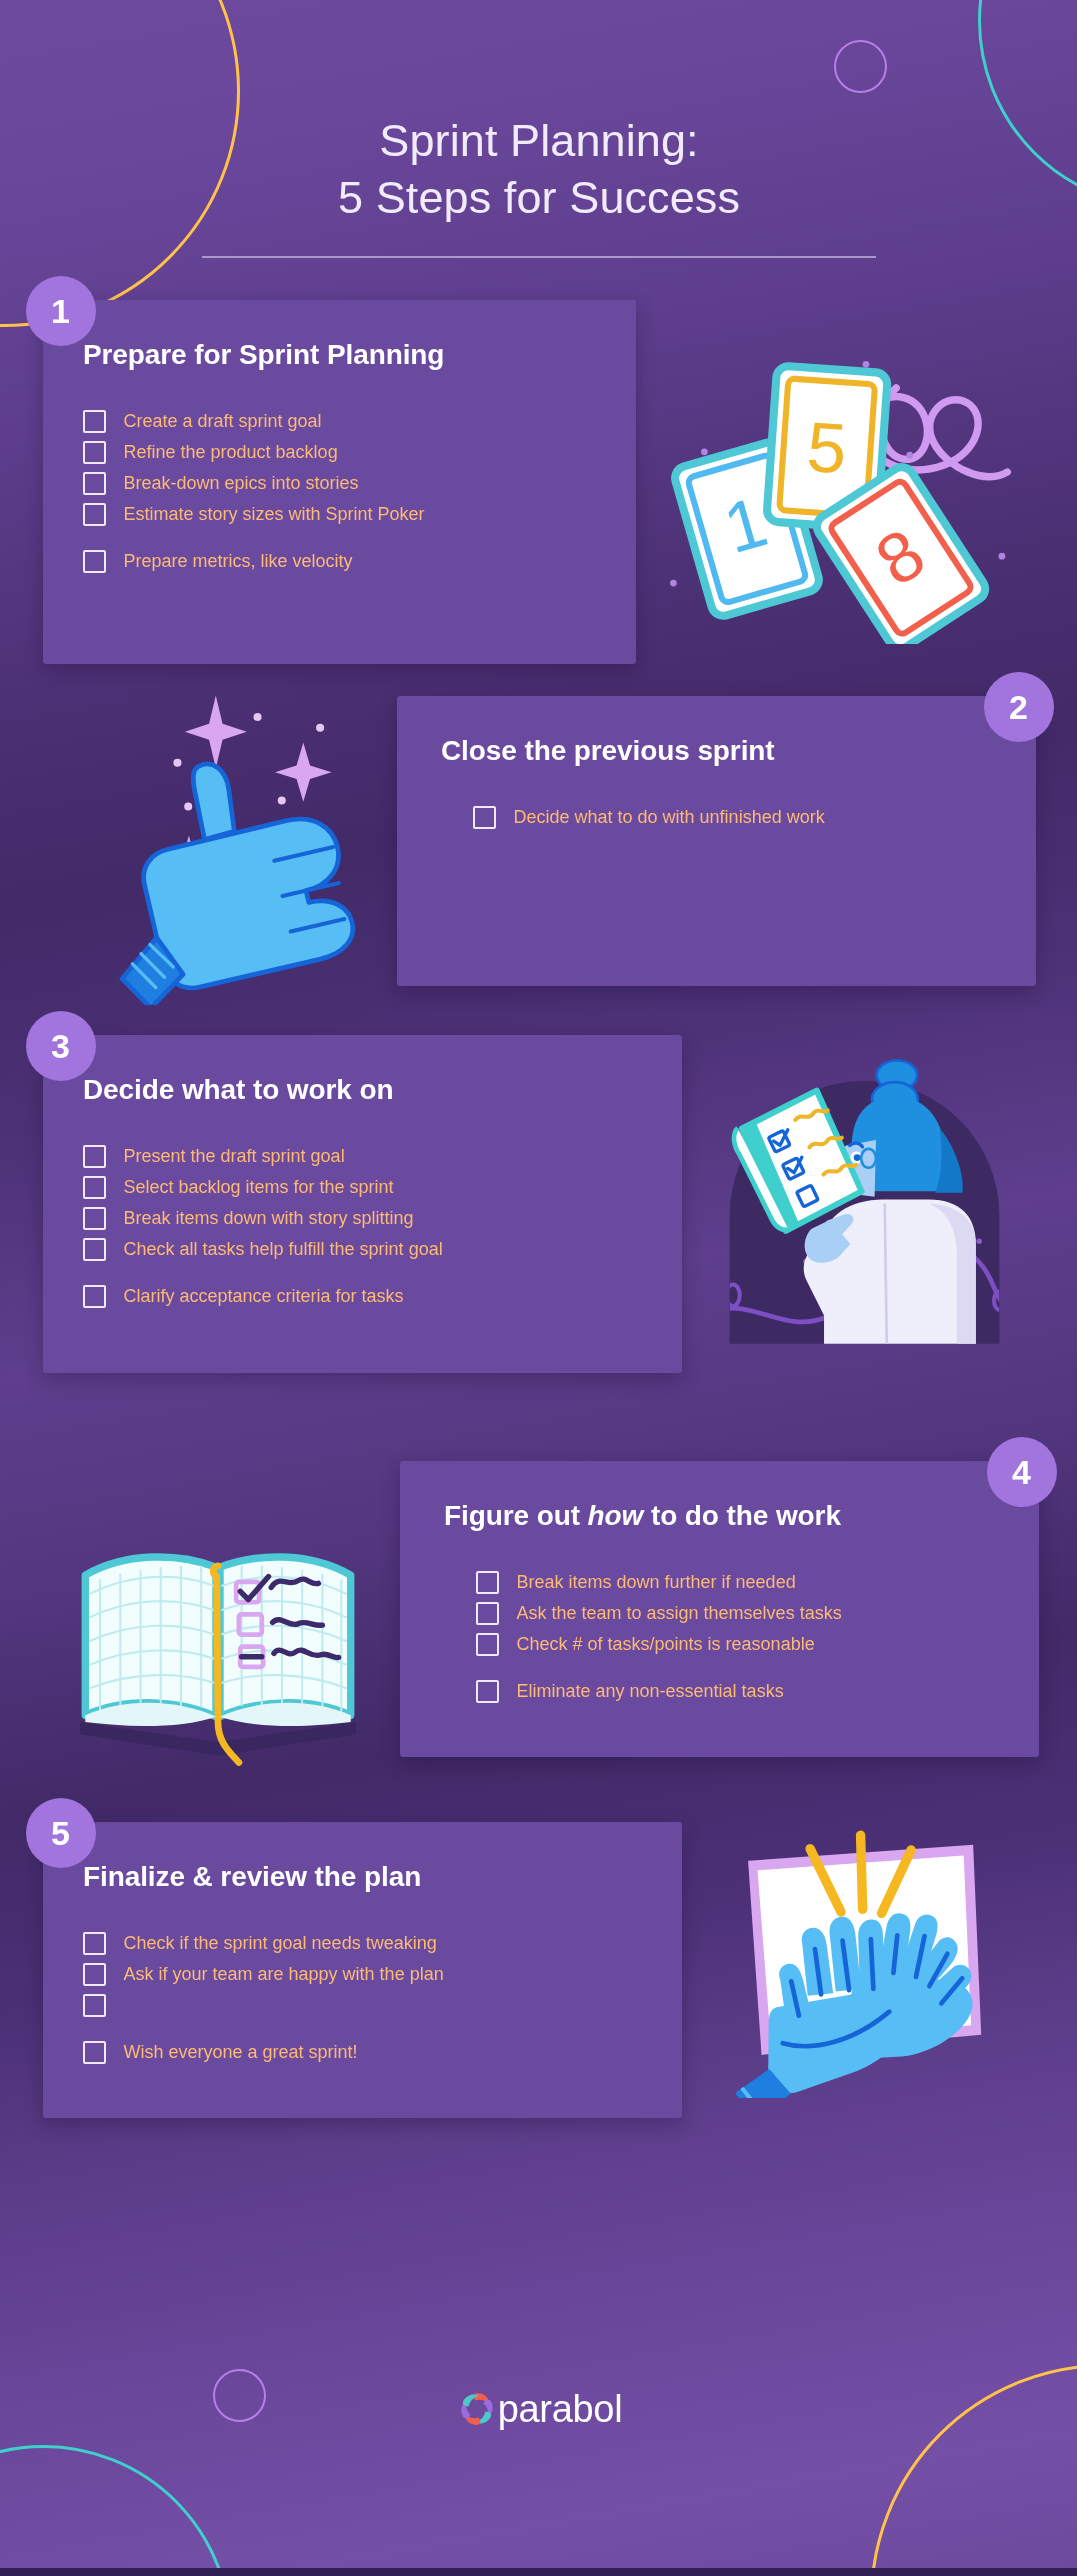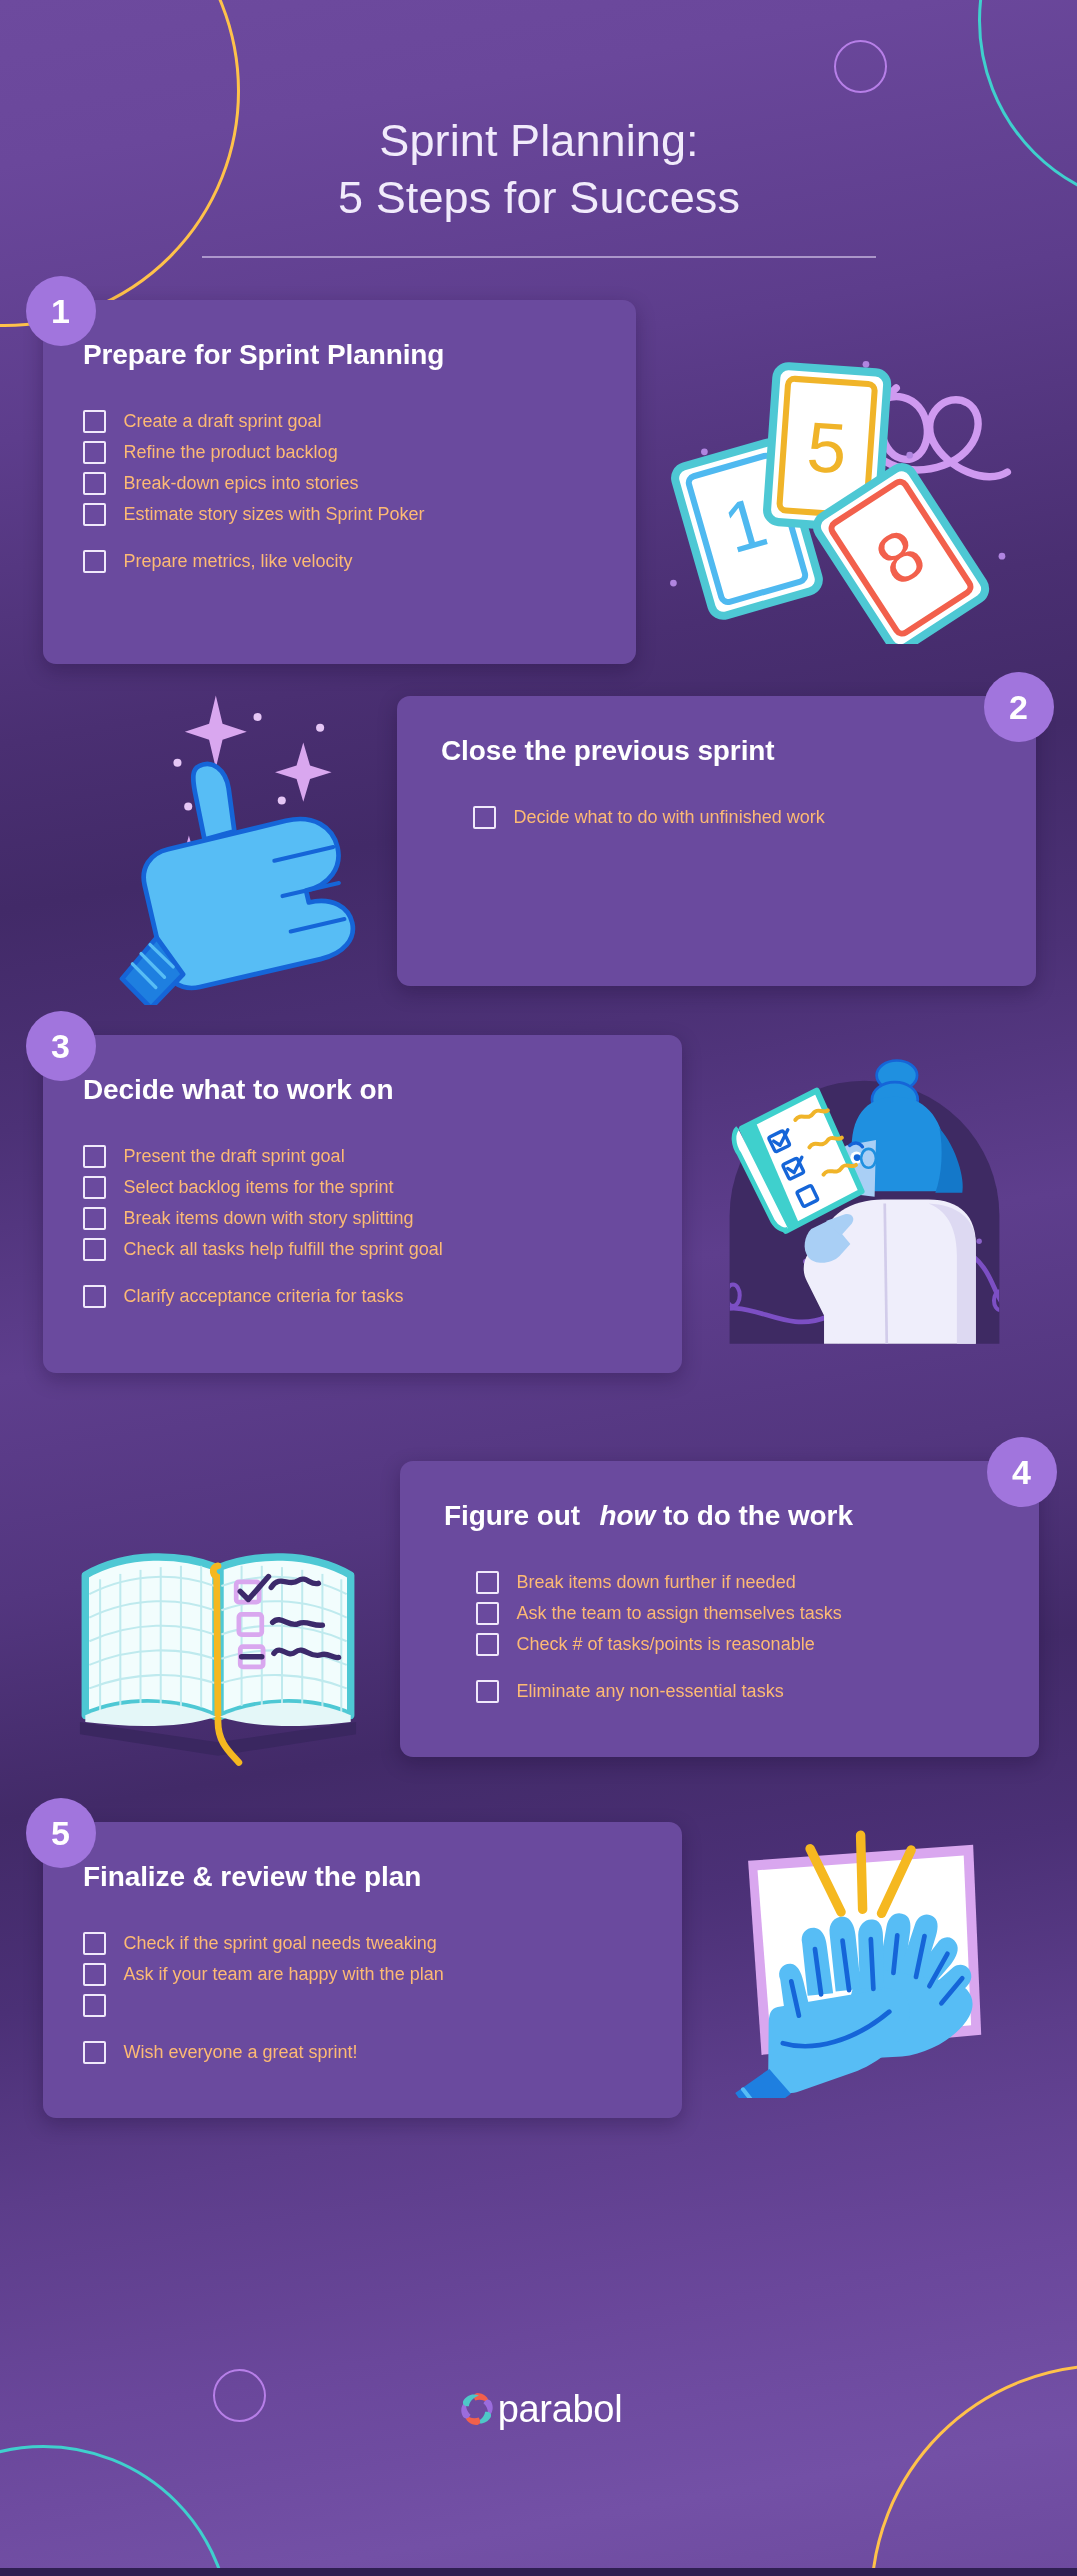--- a/index.html
+++ b/index.html
@@ -68,21 +68,21 @@
     align-items:flex-start;
   }
   .step-row.left  { justify-content:flex-start; }
   .step-row.right { justify-content:flex-end; }
 
   .card-wrap { position:relative; }
 
   .card {
     position:relative;
     background:#6a4a9e;
-    border-radius:13px;
+    border-radius:3px;
     box-shadow:0 6.7px 19px rgba(20,8,44,0.28);
     padding:39px 40px 42px 40px;
   }
 
   .badge {
     position:absolute;
     width:70px;
     height:70px;
     border-radius:50%;
     background:#a175dd;
@@ -99,21 +99,21 @@
   .badge.tr { right:-17.5px; top:-24px; }
 
   .card-title {
     color:#ffffff;
     font-size:28px;
     font-weight:700;
     letter-spacing:-0.1px;
     margin-bottom:39px;
     white-space:nowrap;
   }
-  .card-title em { font-style:italic;margin-left:12px; }
+  .card-title em { font-style:italic; }
 
   .checklist { list-style:none; }
   .check-item {
     display:flex;
     align-items:center;
     margin-bottom:8px;
     color:#fdba74;
     font-size:18px;
     font-weight:400;
     line-height:1.24;

